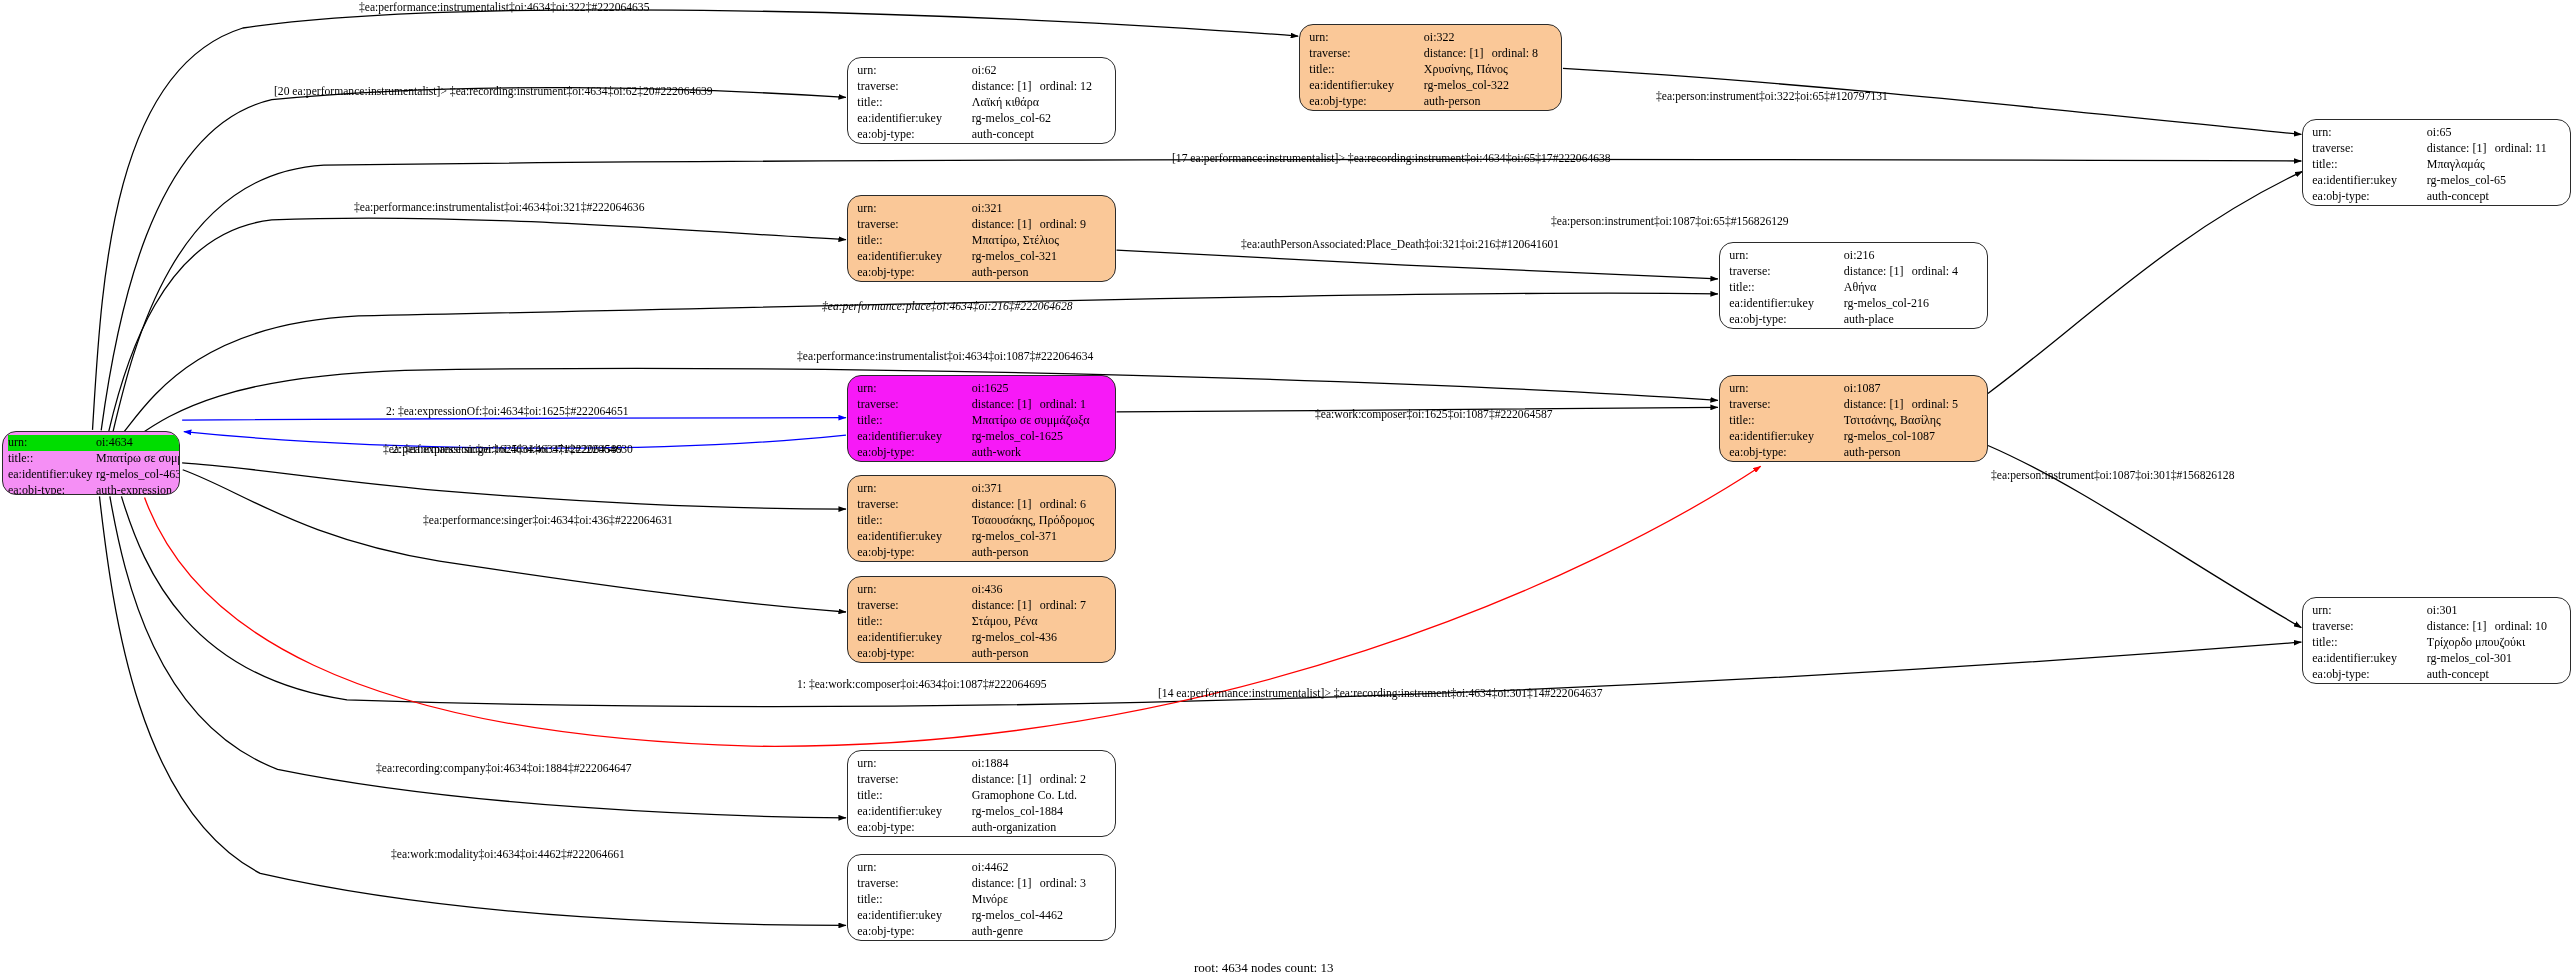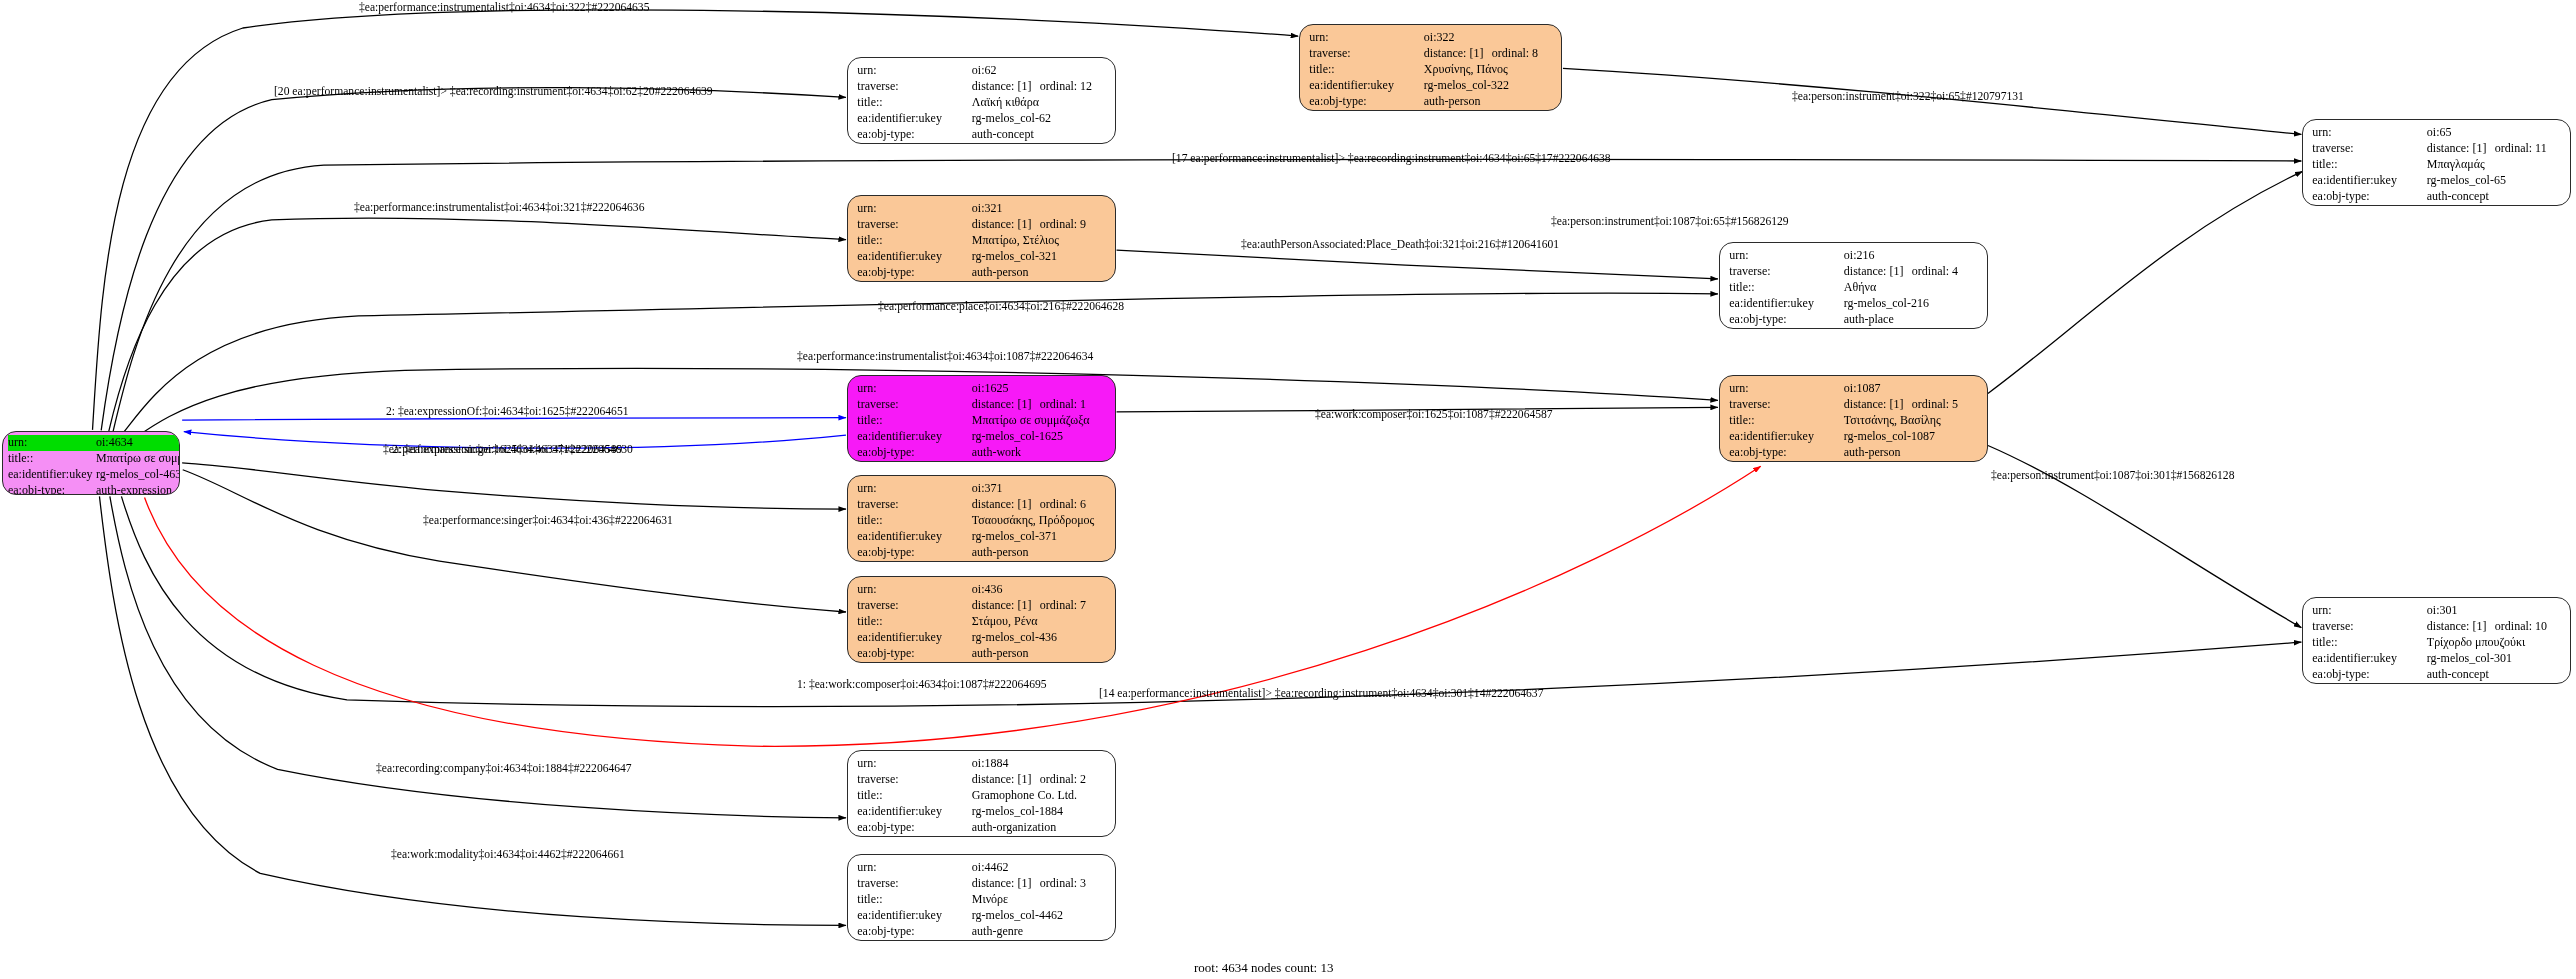--- a/index.html
+++ b/index.html
@@ -505,34 +505,34 @@
       <tr>
         <td class="k">ea:obj-type:</td>
         <td class="v">auth-genre</td>
       </tr>
     </tbody>
       </table>
   </div>
 
   <div class="elabel" style="left:359px; top:2.3px;">‡ea:performance:instrumentalist‡oi:4634‡oi:322‡#222064635</div>
   <div class="elabel" style="left:274px; top:86px;">[20 ea:performance:instrumentalist]&gt; ‡ea:recording:instrument‡oi:4634‡oi:62‡20#222064639</div>
-  <div class="elabel" style="left:1792px; top:91px;">‡ea:person:instrument‡oi:322‡oi:65‡#120797131</div>
+  <div class="elabel" style="left:1656px; top:91px;">‡ea:person:instrument‡oi:322‡oi:65‡#120797131</div>
   <div class="elabel" style="left:1172px; top:153px;">[17 ea:performance:instrumentalist]&gt; ‡ea:recording:instrument‡oi:4634‡oi:65‡17#222064638</div>
   <div class="elabel" style="left:354px; top:202px;">‡ea:performance:instrumentalist‡oi:4634‡oi:321‡#222064636</div>
   <div class="elabel" style="left:1551px; top:216px;">‡ea:person:instrument‡oi:1087‡oi:65‡#156826129</div>
   <div class="elabel" style="left:1241px; top:239px;">‡ea:authPersonAssociated:Place_Death‡oi:321‡oi:216‡#120641601</div>
-  <div class="elabel" style="left:878px; top:301px;">‡ea:performance:place‡oi:4634‡oi:216‡#222064628</div>
+  <div class="elabel" style="left:822px; top:301px;font-style:italic;">‡ea:performance:place‡oi:4634‡oi:216‡#222064628</div>
   <div class="elabel" style="left:797px; top:351px;">‡ea:performance:instrumentalist‡oi:4634‡oi:1087‡#222064634</div>
   <div class="elabel" style="left:386px; top:406px;">2: ‡ea:expressionOf:‡oi:4634‡oi:1625‡#222064651</div>
   <div class="elabel" style="left:392px; top:444px;">2: ‡ea:expression:‡oi:1625‡oi:4634‡#222064589</div>
   <div class="elabel" style="left:1293px; top:409px;margin-left:22px;">‡ea:work:composer‡oi:1625‡oi:1087‡#222064587</div>
   <div class="elabel" style="left:383px; top:444px;">‡ea:performance:singer‡oi:4634‡oi:371‡#222064630</div>
   <div class="elabel" style="left:1991px; top:470px;">‡ea:person:instrument‡oi:1087‡oi:301‡#156826128</div>
   <div class="elabel" style="left:383px; top:515px;margin-left:40px;">‡ea:performance:singer‡oi:4634‡oi:436‡#222064631</div>
   <div class="elabel" style="left:797px; top:679px;">1: ‡ea:work:composer‡oi:4634‡oi:1087‡#222064695</div>
-  <div class="elabel" style="left:1099px; top:688px;">[14 ea:performance:instrumentalist]&gt; ‡ea:recording:instrument‡oi:4634‡oi:301‡14#222064637</div>
+  <div class="elabel" style="left:1158px; top:688px;">[14 ea:performance:instrumentalist]&gt; ‡ea:recording:instrument‡oi:4634‡oi:301‡14#222064637</div>
   <div class="elabel" style="left:376px; top:741px;margin-top:22px;">‡ea:recording:company‡oi:4634‡oi:1884‡#222064647</div>
   <div class="elabel" style="left:391px; top:849px;">‡ea:work:modality‡oi:4634‡oi:4462‡#222064661</div>
 
   <div class="footer" style="left:1194px; top:960px;">root: 4634 nodes count: 13</div>
 
 </div>
 
 
 </body></html>

